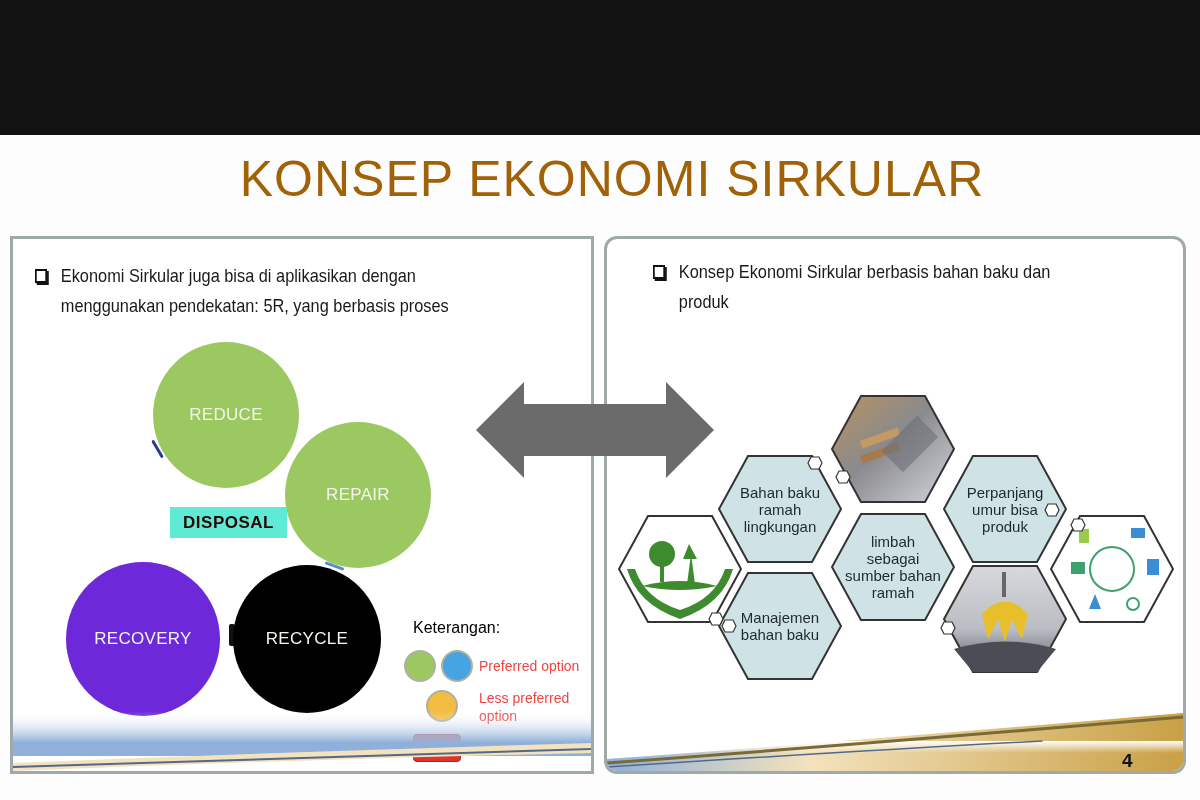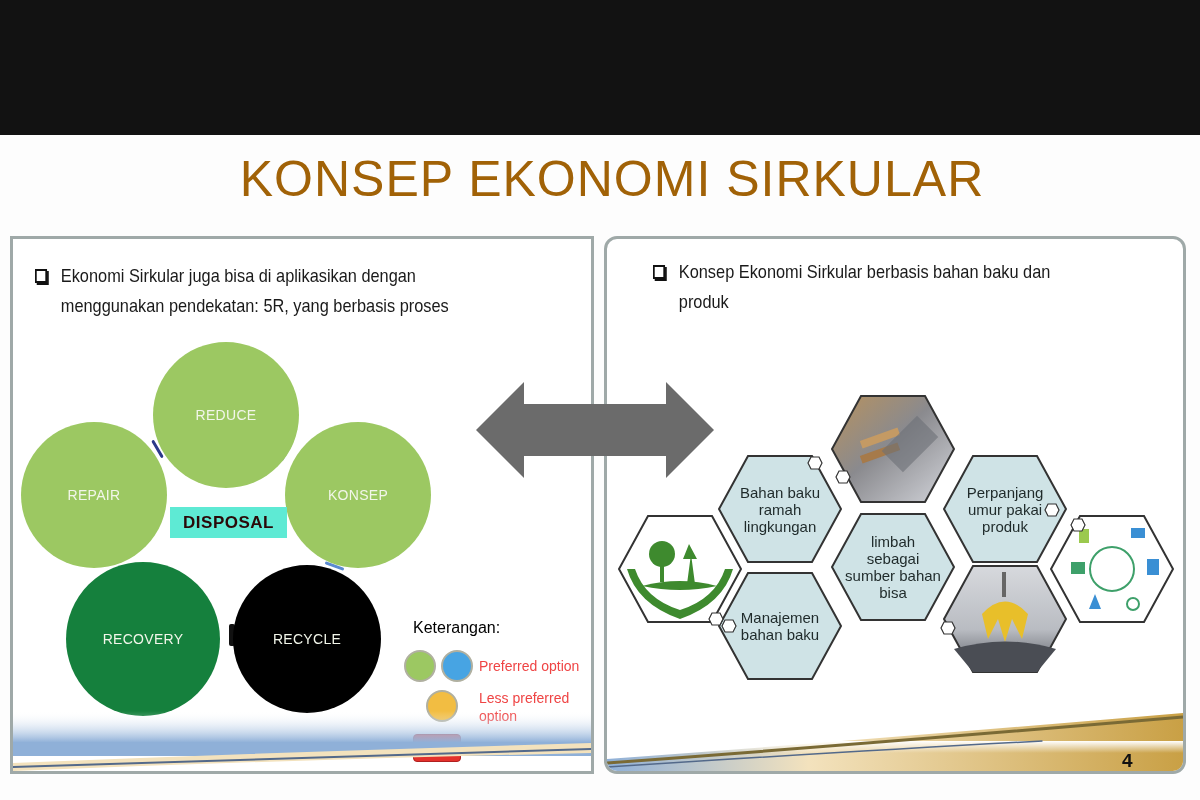--- a/index.html
+++ b/index.html
@@ -29,24 +29,24 @@
   .bullet .box {
     width: 14px; height: 14px; border: 2px solid #111; box-shadow: 2px 2px 0 #111;
     margin-top: 8px; margin-right: 16px; flex: none; background: #fff;
   }
   .bullet.left-b { left: 22px; top: 22px; width: 540px; transform: scaleX(0.86); }
   .bullet.right-b { left: 46px; top: 18px; width: 520px; transform: scaleX(0.86); }
 
   
   .circle {
     position: absolute; border-radius: 50%; display: flex; align-items: center; justify-content: center;
-    color: #f2f6ea; font-size: 14px; letter-spacing: 0.3px;
+    color: #f2f6ea; font-size: 17px; letter-spacing: 0.3px;
   }
   .c-green { background: #9cc862; }
-  .c-yellow { background: #15803d; }
+  .c-yellow { background: #6d28d9; }
   .c-blue { background: #000000; }
 
   .disposal {
     position: absolute; left: 157px; top: 268px; width: 117px; height: 31px;
     background: #5eead4; color: #2a0808; font-weight: bold; font-size: 17px;
     display: flex; align-items: center; justify-content: center; letter-spacing: 0.5px;
   }
 
   .connector { position: absolute; width: 3px; height: 20px; background: #2b3a8a; border-radius: 2px; }
 
@@ -89,25 +89,22 @@
   </div>
 
   <div class="connector" style="left:143px; top:200px; transform:rotate(-30deg);"></div>
   <div class="connector" style="left:272px; top:203px; transform:rotate(30deg); background:#8fa0b8;"></div>
   <div class="connector" style="left:320px; top:317px; transform:rotate(-70deg); background:#5a8ad0;"></div>
   <div class="connector" style="left:216px; top:385px; width:6px; height:22px; background:#111;"></div>
 
   <div class="circle c-green" style="left:140px; top:103px; width:146px; height:146px;">
     <span>REDUCE</span>
   </div>
-  <div class="circle c-green" style="left:8px; top:183px; width:146px; height:146px;">
+  <div class="circle c-green" style="left:272px; top:183px; width:146px; height:146px;">
     <span>REPAIR</span>
-  </div>
-  <div class="circle c-green" style="left:272px; top:183px; width:146px; height:146px;">
-    <span>KONSEP</span>
   </div>
   <div class="circle c-yellow" style="left:53px; top:323px; width:154px; height:154px;">
     <span>RECOVERY</span>
   </div>
   <div class="circle c-blue" style="left:220px; top:326px; width:148px; height:148px;">
     <span>RECYCLE</span>
   </div>
 
   <div class="disposal">DISPOSAL</div>
 
@@ -196,27 +193,27 @@
   <div class="hex" style="left:110px; top:215px;">
     <svg viewBox="0 0 126 110">
         <polygon points="31,2 95,2 124,55 95,108 31,108 2,55" fill="#cfe3e6" stroke="#333" stroke-width="2"></polygon>
       </svg>
     <div class="hex-label">Bahan baku ramah lingkungan</div>
   </div>
   <div class="hex" style="left:335px; top:215px;">
     <svg viewBox="0 0 126 110">
         <polygon points="31,2 95,2 124,55 95,108 31,108 2,55" fill="#cfe3e6" stroke="#333" stroke-width="2"></polygon>
       </svg>
-    <div class="hex-label">Perpanjang umur pakai produk</div>
+    <div class="hex-label">Perpanjang umur bisa produk</div>
   </div>
   <div class="hex" style="left:223px; top:273px;">
     <svg viewBox="0 0 126 110">
         <polygon points="31,2 95,2 124,55 95,108 31,108 2,55" fill="#cfe3e6" stroke="#333" stroke-width="2"></polygon>
       </svg>
-    <div class="hex-label">limbah sebagai sumber bahan bisa</div>
+    <div class="hex-label">limbah sebagai sumber bahan ramah</div>
   </div>
   <div class="hex" style="left:110px; top:332px;">
     <svg viewBox="0 0 126 110">
         <polygon points="31,2 95,2 124,55 95,108 31,108 2,55" fill="#cfe3e6" stroke="#333" stroke-width="2"></polygon>
       </svg>
     <div class="hex-label">Manajemen bahan baku</div>
   </div>
 
   <svg class="mini-hex" style="left:200px; top:217px;" viewBox="0 0 16 14">
       <polygon points="4,1 12,1 15,7 12,13 4,13 1,7" fill="#fff" stroke="#333" stroke-width="1.2"></polygon>

